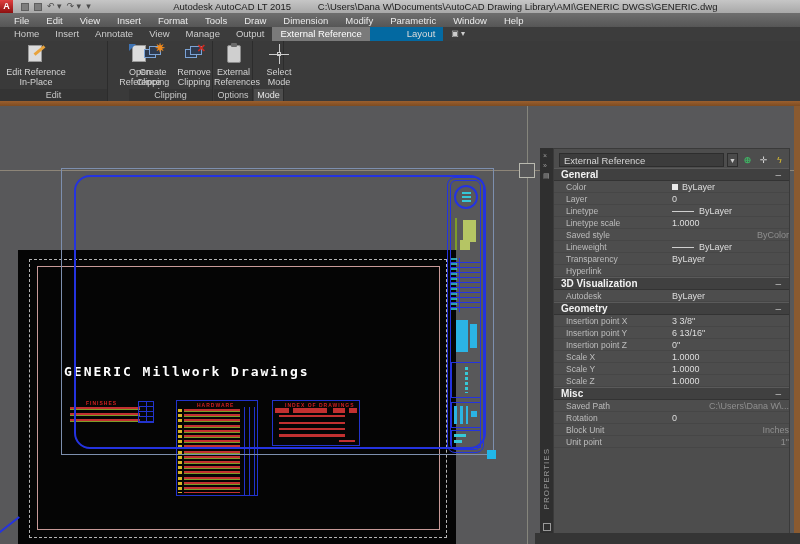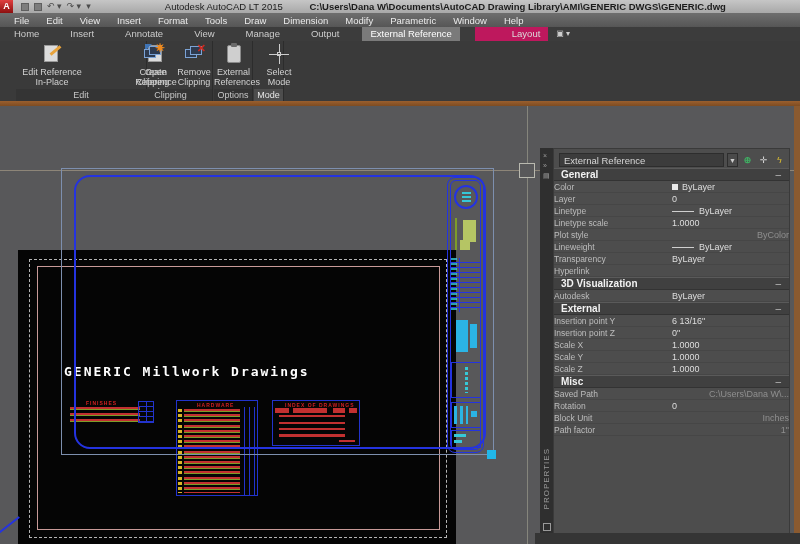--- a/index.html
+++ b/index.html
@@ -12,34 +12,34 @@
   #titlebar { left:0; top:0; width:800px; height:13px;
     background:linear-gradient(#c6c6c6,#a8a8a8); display:flex; align-items:center; }
   #app-btn { width:13px; height:13px; background:linear-gradient(#e04040,#8c0f0f);
     color:#fff; font-size:9px; font-weight:bold; text-align:center; line-height:13px; }
   .qat { display:flex; align-items:center; gap:5px; margin-left:8px; }
   .qat span { font-size:9px; color:#4c4c4c; line-height:13px; }
   .qat .sq { display:inline-block; width:8px; height:8px; background:#7d7d7d;
     border:1px solid #5f5f5f; }
   #title-text { flex:1; text-align:center; font-size:9.5px; color:#1c1c1c;
     white-space:nowrap; overflow:hidden; }
-  #title-text .doc { margin-left:24px;font-weight:bold; }
+  #title-text .doc { margin-left:24px; }
 
   
   #menubar { left:0; top:13px; width:800px; height:14px;
     background:linear-gradient(#6e6e6e,#565656); display:flex; align-items:center;
     padding-left:14px; gap:17px; }
   .menu-item { font-size:9.5px; color:#eaeaea; white-space:nowrap; }
 
   
   #tabrow { left:0; top:27px; width:800px; height:14px; background:#3c3c3c;
     display:flex; align-items:stretch; padding-left:6px; gap:2px; }
   .tab { font-size:9.5px; color:#cdcdcd; padding:1px 8px 0 8px; white-space:nowrap; }
   .tab.active { background:#7a7a7a; color:#ffffff; }
-  .tab.boxed { background:#be185d; color:#dcdcdc;padding-left:37px; }
+  .tab.boxed { background:#0369a1; color:#dcdcdc;padding-left:37px; }
   #ribbon-minimize { margin-left:6px; color:#cdcdcd; font-size:8px; padding-top:2px; }
 
   
   #ribbon { left:0; top:41px; width:800px; height:60px; background:#3a3a3a; }
   .panel { position:absolute; top:0; height:60px; border-right:1px solid #2c2c2c; }
   .panel-label { position:absolute; left:0; bottom:0; width:100%; height:12px;
     background:#343434; color:#c6c6c6; font-size:9px; text-align:center; line-height:12px; }
   .panel-label.lit { background:#4d4d4d; color:#e6e6e6; }
   .rbtn { position:absolute; top:2px; text-align:center; color:#d2d2d2; font-size:9px;
     line-height:10px; }
@@ -167,21 +167,21 @@
   .pal-tool { width:13px; height:13px; font-size:9px; text-align:center; line-height:13px; }
   #pickadd-ic { color:#3fae62; font-weight:bold; }
   #selobj-ic { color:#d0d0d0; }
   #qselect-ic { color:#e0c030; }
   .sec-hdr { height:13px; background:#404040; border-top:1px solid #5a5a5a;
     border-bottom:1px solid #333; color:#f2f2f2; font-size:10px; font-weight:bold;
     padding-left:7px; line-height:12px; position:relative; }
   .sec-hdr:after { content:"–"; position:absolute; right:8px; top:0; color:#bdbdbd;
     font-weight:normal; }
   .prow { height:12px; display:flex; align-items:center; border-bottom:1px solid #464646; }
-  .prow .lbl { width:118px; font-size:8.5px; color:#bdbdbd;
+  .prow .lbl { width:118px; padding-left:12px; font-size:8.5px; color:#bdbdbd;
     white-space:nowrap; overflow:hidden; }
   .prow .val { flex:1; font-size:9px; color:#dedede; white-space:nowrap; overflow:hidden; }
   .prow .val.readonly { color:#8f8f8f;text-align:right; }
   .prow .val.swatch:before { content:""; display:inline-block; width:6px; height:6px;
     background:#e9e9e9; margin-right:4px; }
   .prow .val.line:before { content:""; display:inline-block; width:22px; height:1px;
     background:#cfcfcf; margin-right:5px; vertical-align:middle; }
   #bottom-bar { left:535px; top:533px; width:265px; height:11px; background:#353535; }
 </style>
 </head>
@@ -214,36 +214,36 @@
       <span class="menu-item">Tools</span>
       <span class="menu-item">Draw</span>
       <span class="menu-item">Dimension</span>
       <span class="menu-item">Modify</span>
       <span class="menu-item">Parametric</span>
       <span class="menu-item">Window</span>
       <span class="menu-item">Help</span>
     </div>
 
   <div id="tabrow" class="abs">
-    <span style="display:flex;gap:15px;">
+    <span style="display:flex;gap:0;">
 
     <span class="tab">Home</span>
         <span class="tab">Insert</span>
         <span class="tab">Annotate</span>
         <span class="tab">View</span>
         <span class="tab">Manage</span>
         <span class="tab">Output</span>
         <span class="tab active">External Reference</span>
         <span class="tab boxed">Layout</span>
       </span>
     <span id="ribbon-minimize">▣ ▾</span>
   </div>
 
   <div id="ribbon" class="abs">
-    <div class="panel" style="left:16px;width:131px;">
+    <div class="panel" style="left:0;width:108px;">
       <div class="rbtn" style="left:2px;width:68px;">
         <div class="ic">
           <div class="page"></div>
             <div class="pencil"></div>
         </div>
         <div>Edit Reference In-Place</div>
       </div>
       <div class="rbtn" style="left:74px;width:52px;margin-left:40px;">
         <div class="ic">
           <div class="page"></div>
@@ -395,21 +395,21 @@
         </div>
           <div class="prow">
           <span class="lbl">Linetype</span>
           <span class="val line">ByLayer</span>
         </div>
           <div class="prow">
           <span class="lbl">Linetype scale</span>
           <span class="val">1.0000</span>
         </div>
           <div class="prow">
-          <span class="lbl">Plot style</span>
+          <span class="lbl">Saved style</span>
           <span class="val readonly">ByColor</span>
         </div>
           <div class="prow">
           <span class="lbl">Lineweight</span>
           <span class="val line">ByLayer</span>
         </div>
           <div class="prow">
           <span class="lbl">Transparency</span>
           <span class="val">ByLayer</span>
         </div>
@@ -421,23 +421,27 @@
 
       <div class="sec-hdr">3D Visualization</div>
       <div>
 
       <div class="prow">
           <span class="lbl">Autodesk</span>
           <span class="val">ByLayer</span>
         </div>
         </div>
 
-      <div class="sec-hdr">External</div>
+      <div class="sec-hdr">Geometry</div>
       <div>
 
+      <div class="prow">
+          <span class="lbl">Insertion point X</span>
+          <span class="val">3 3/8"</span>
+        </div>
           <div class="prow">
           <span class="lbl">Insertion point Y</span>
           <span class="val">6 13/16"</span>
         </div>
           <div class="prow">
           <span class="lbl">Insertion point Z</span>
           <span class="val">0"</span>
         </div>
           <div class="prow">
           <span class="lbl">Scale X</span>
@@ -462,21 +466,21 @@
         </div>
           <div class="prow">
           <span class="lbl">Rotation</span>
           <span class="val">0</span>
         </div>
           <div class="prow">
           <span class="lbl">Block Unit</span>
           <span class="val readonly">Inches</span>
         </div>
           <div class="prow">
-          <span class="lbl">Path factor</span>
+          <span class="lbl">Unit point</span>
           <span class="val readonly">1"</span>
         </div>
         </div>
     </div>
   </div>
   <div id="bottom-bar" class="abs"></div>
 
 </div>
 
 </body></html>

